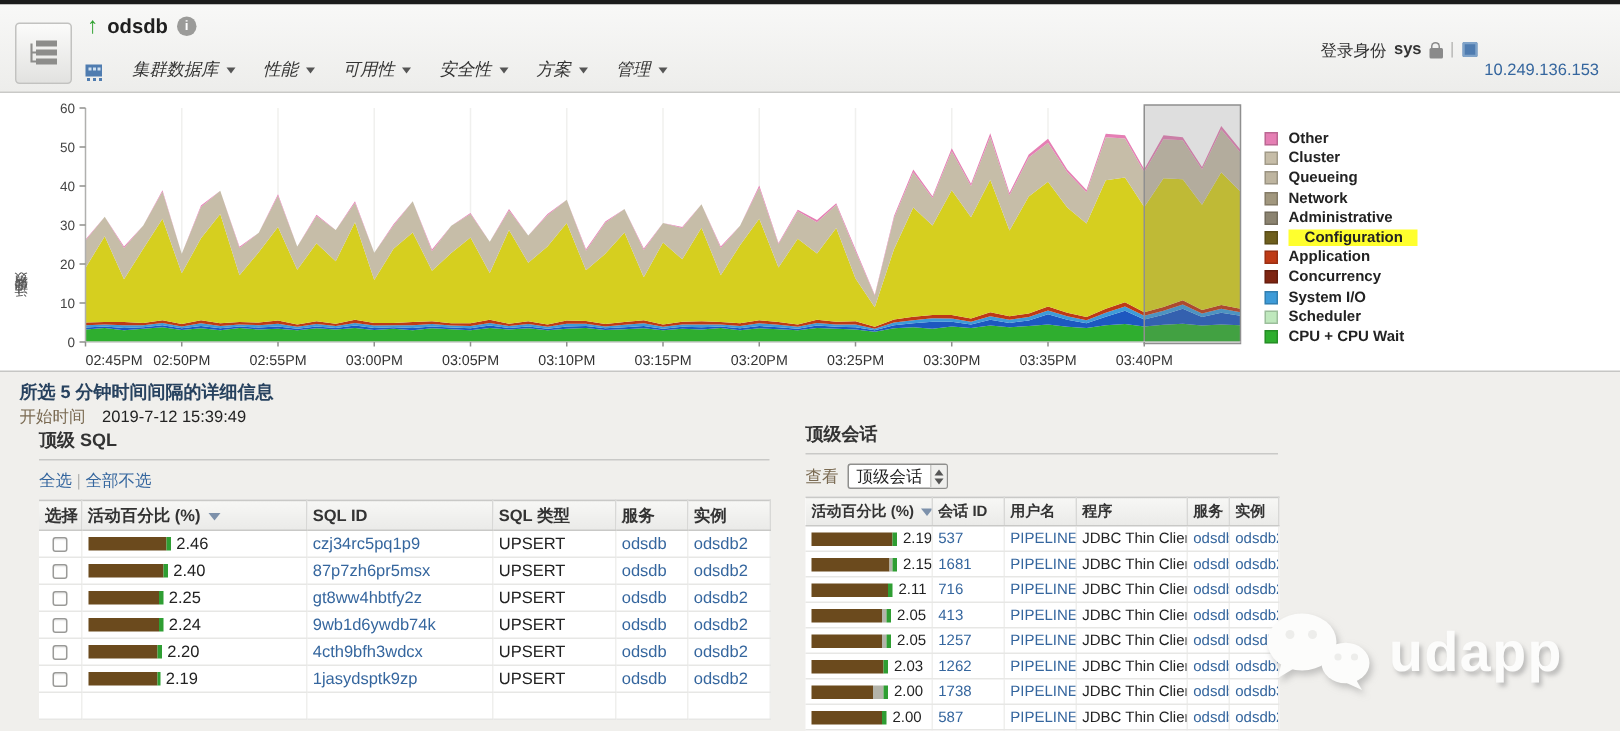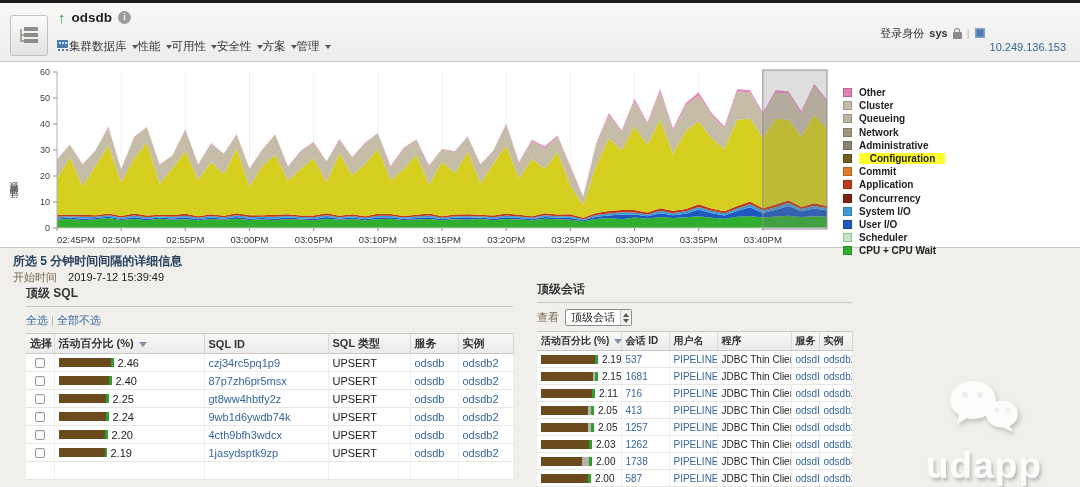--- a/index.html
+++ b/index.html
@@ -13,22 +13,22 @@
   .appheader { position:absolute; top:3px; left:0; width:1080px; height:59px;
                background:linear-gradient(#f8f8f7,#ededeb); border-bottom:1px solid #c9c9c7; }
   .nav-btn { position:absolute; left:10px; top:12px; width:38px; height:41px;
              background:linear-gradient(#fbfbfa,#e2e2e0); border:1px solid #c2c2c0; border-radius:3px;
              display:flex; align-items:center; justify-content:center; cursor:pointer; }
   .title-row { position:absolute; left:58px; top:7px; display:flex; align-items:center; gap:6px; }
   .up-arrow { color:#2ea12e; font-weight:bold; font-size:15px; line-height:14px; }
   .db-title { font-size:13.5px; font-weight:bold; color:#1f1f1f; }
   .info-icon { width:13px; height:13px; border-radius:50%; background:#9b9b99; color:#fff;
                font-size:9px; line-height:13px; text-align:center; font-weight:bold; }
-  .menu-row { position:absolute; left:56px; top:36px; display:flex; align-items:flex-start; 
-              font-size:11.5px; color:#333; }
+  .menu-row { position:absolute; left:56px; top:36px; display:flex; align-items:flex-end; gap:19px;
+              font-size:11.5px; color:#333;font-style:italic; }
   .menu-item { display:flex; align-items:center; gap:5px; cursor:pointer; }
   .caret { width:0; height:0; border-left:3.5px solid transparent; border-right:3.5px solid transparent;
            border-top:4.5px solid #555; }
   .user-info { position:absolute; right:14px; top:10px; display:flex; align-items:center; gap:5px;
                font-size:11px; color:#333; }
   .lock { position:relative; width:9px; height:7px; background:#8a8a8a; border-radius:1px; margin-top:4px; }
   .lock::before { content:""; position:absolute; top:-4px; left:1.5px; width:4px; height:4px;
                   border:1.5px solid #8a8a8a; border-bottom:none; border-radius:3px 3px 0 0; }
   .sep { color:#b5b5b3; }
   .monitor { width:10px; height:10px; background:#4f7cb0; border-radius:1px; box-shadow:inset 0 0 0 1.5px #7fa3c9; }
@@ -79,21 +79,21 @@
   .sess-table td { height:17px; }
   .sort-caret { display:inline-block; width:0; height:0; border-left:4px solid transparent;
                 border-right:4px solid transparent; border-top:5px solid #7d91ab; margin-left:5px; vertical-align:middle; }
   .bar-row { display:flex; align-items:center; gap:4px; }
   .bar { height:9px; display:flex; flex:0 0 auto; }
   .bar span { display:block; height:100%; }
   .cbx { width:10px; height:10px; border:1px solid #9a9a98; border-radius:2px; background:#fefefe;
          box-shadow:inset 0 1px 1px rgba(0,0,0,.08); margin:0 auto; cursor:pointer; }
 
   
-  .watermark { position:absolute; right:38px; bottom:0; display:flex; align-items:center; gap:10px; pointer-events:none;flex-direction:column; }
+  .watermark { position:absolute; right:38px; bottom:24px; display:flex; align-items:center; gap:10px; pointer-events:none; }
   .wm-text { font-size:37px; font-weight:bold; color:#fcfcfb; text-shadow:2px 3px 3px rgba(150,150,150,.55); letter-spacing:1px; }
   .wm-logo { filter:drop-shadow(2px 3px 2px rgba(150,150,150,.5)); }
 </style>
 </head>
 <body>
 
 <div class="topstripe"></div>
 
 <div class="appheader">
   <div class="nav-btn">
@@ -239,38 +239,30 @@
       </li>
       <li>
         <span class="sw" style="background: rgb(139, 131, 112);"></span>
         <span class="lbl">Administrative</span>
       </li>
       <li>
         <span class="sw" style="background: rgb(110, 95, 30);"></span>
         <span class="lbl hl">Configuration</span>
       </li>
       <li>
-        <span class="sw" style="background: rgb(222, 124, 38);"></span>
-        <span class="lbl">Commit</span>
-      </li>
-      <li>
         <span class="sw" style="background: rgb(190, 58, 22);"></span>
         <span class="lbl">Application</span>
       </li>
       <li>
         <span class="sw" style="background: rgb(126, 37, 18);"></span>
         <span class="lbl">Concurrency</span>
       </li>
       <li>
         <span class="sw" style="background: rgb(62, 155, 216);"></span>
         <span class="lbl">System I/O</span>
-      </li>
-      <li>
-        <span class="sw" style="background: rgb(29, 88, 192);"></span>
-        <span class="lbl">User I/O</span>
       </li>
       <li>
         <span class="sw" style="background: rgb(191, 232, 189);"></span>
         <span class="lbl">Scheduler</span>
       </li>
       <li>
         <span class="sw" style="background: rgb(47, 174, 47);"></span>
         <span class="lbl">CPU + CPU Wait</span>
       </li>
     </ul>

